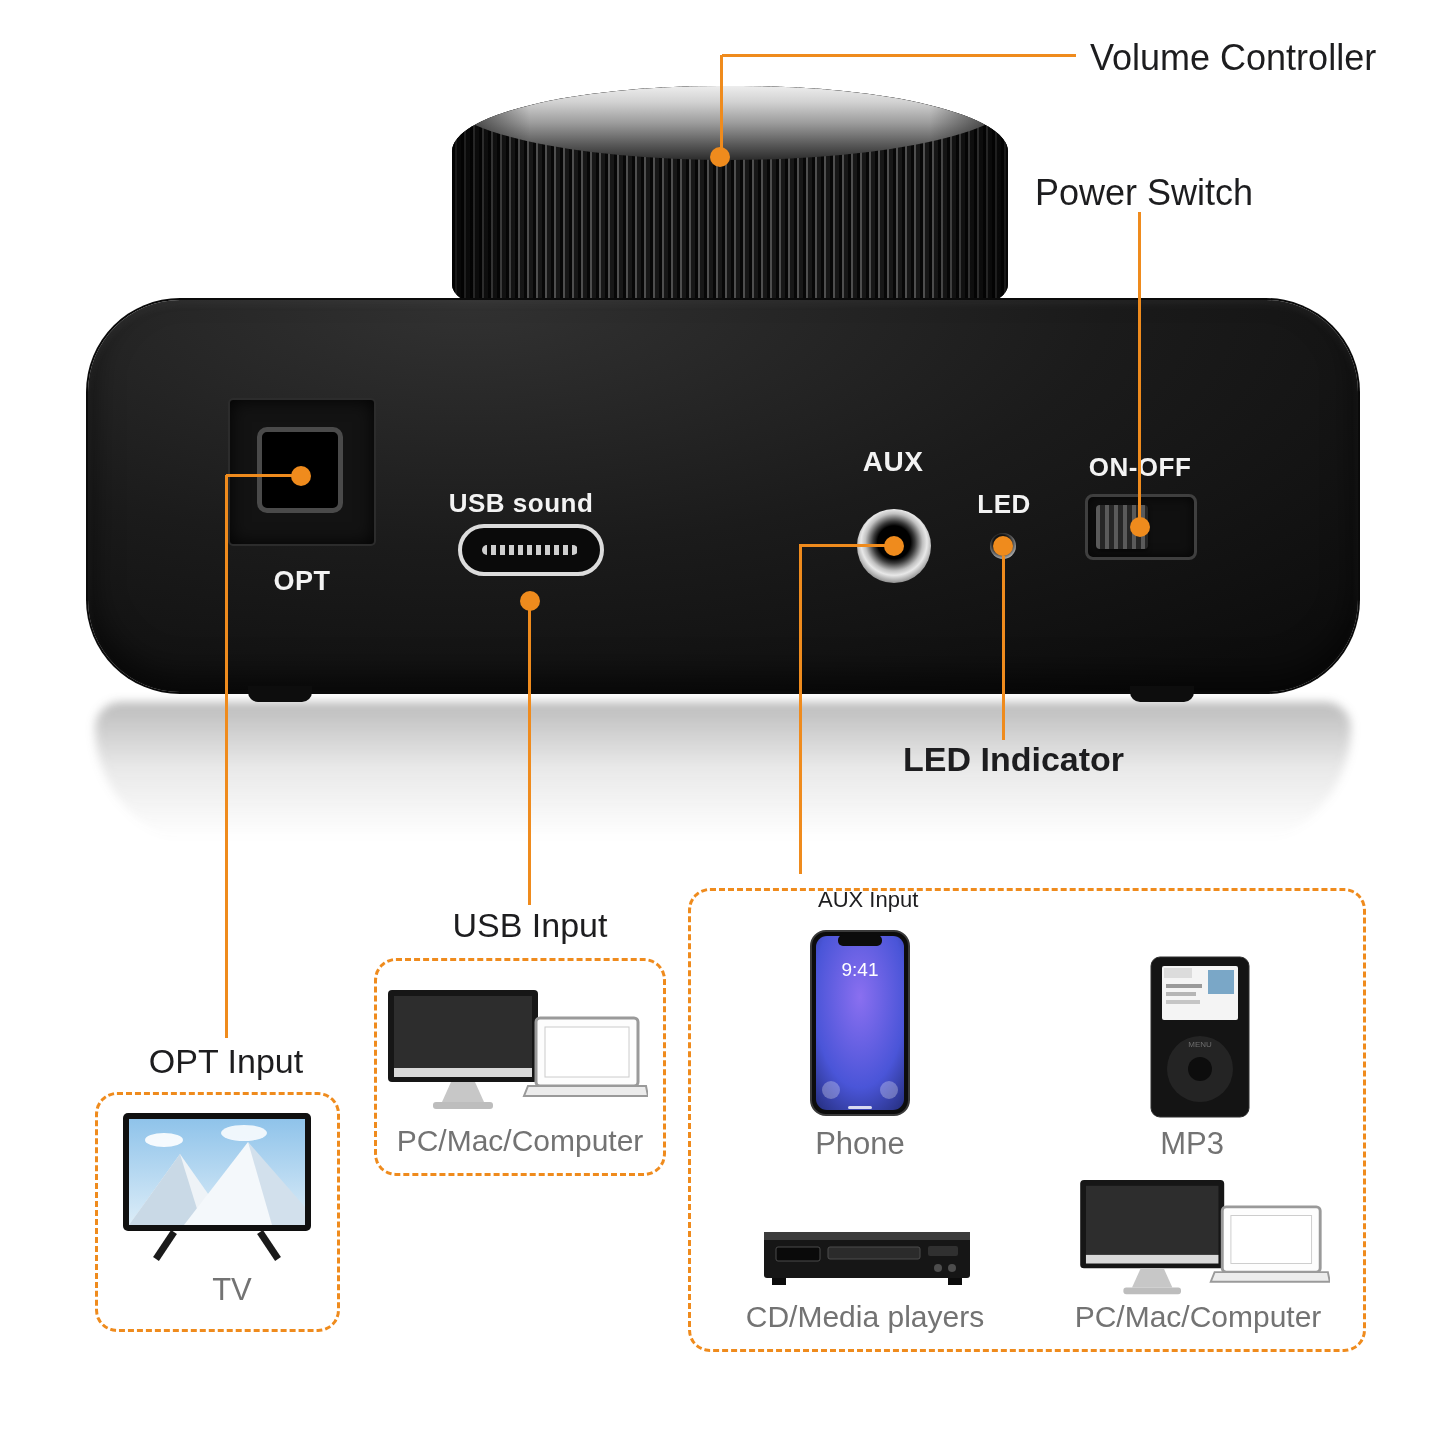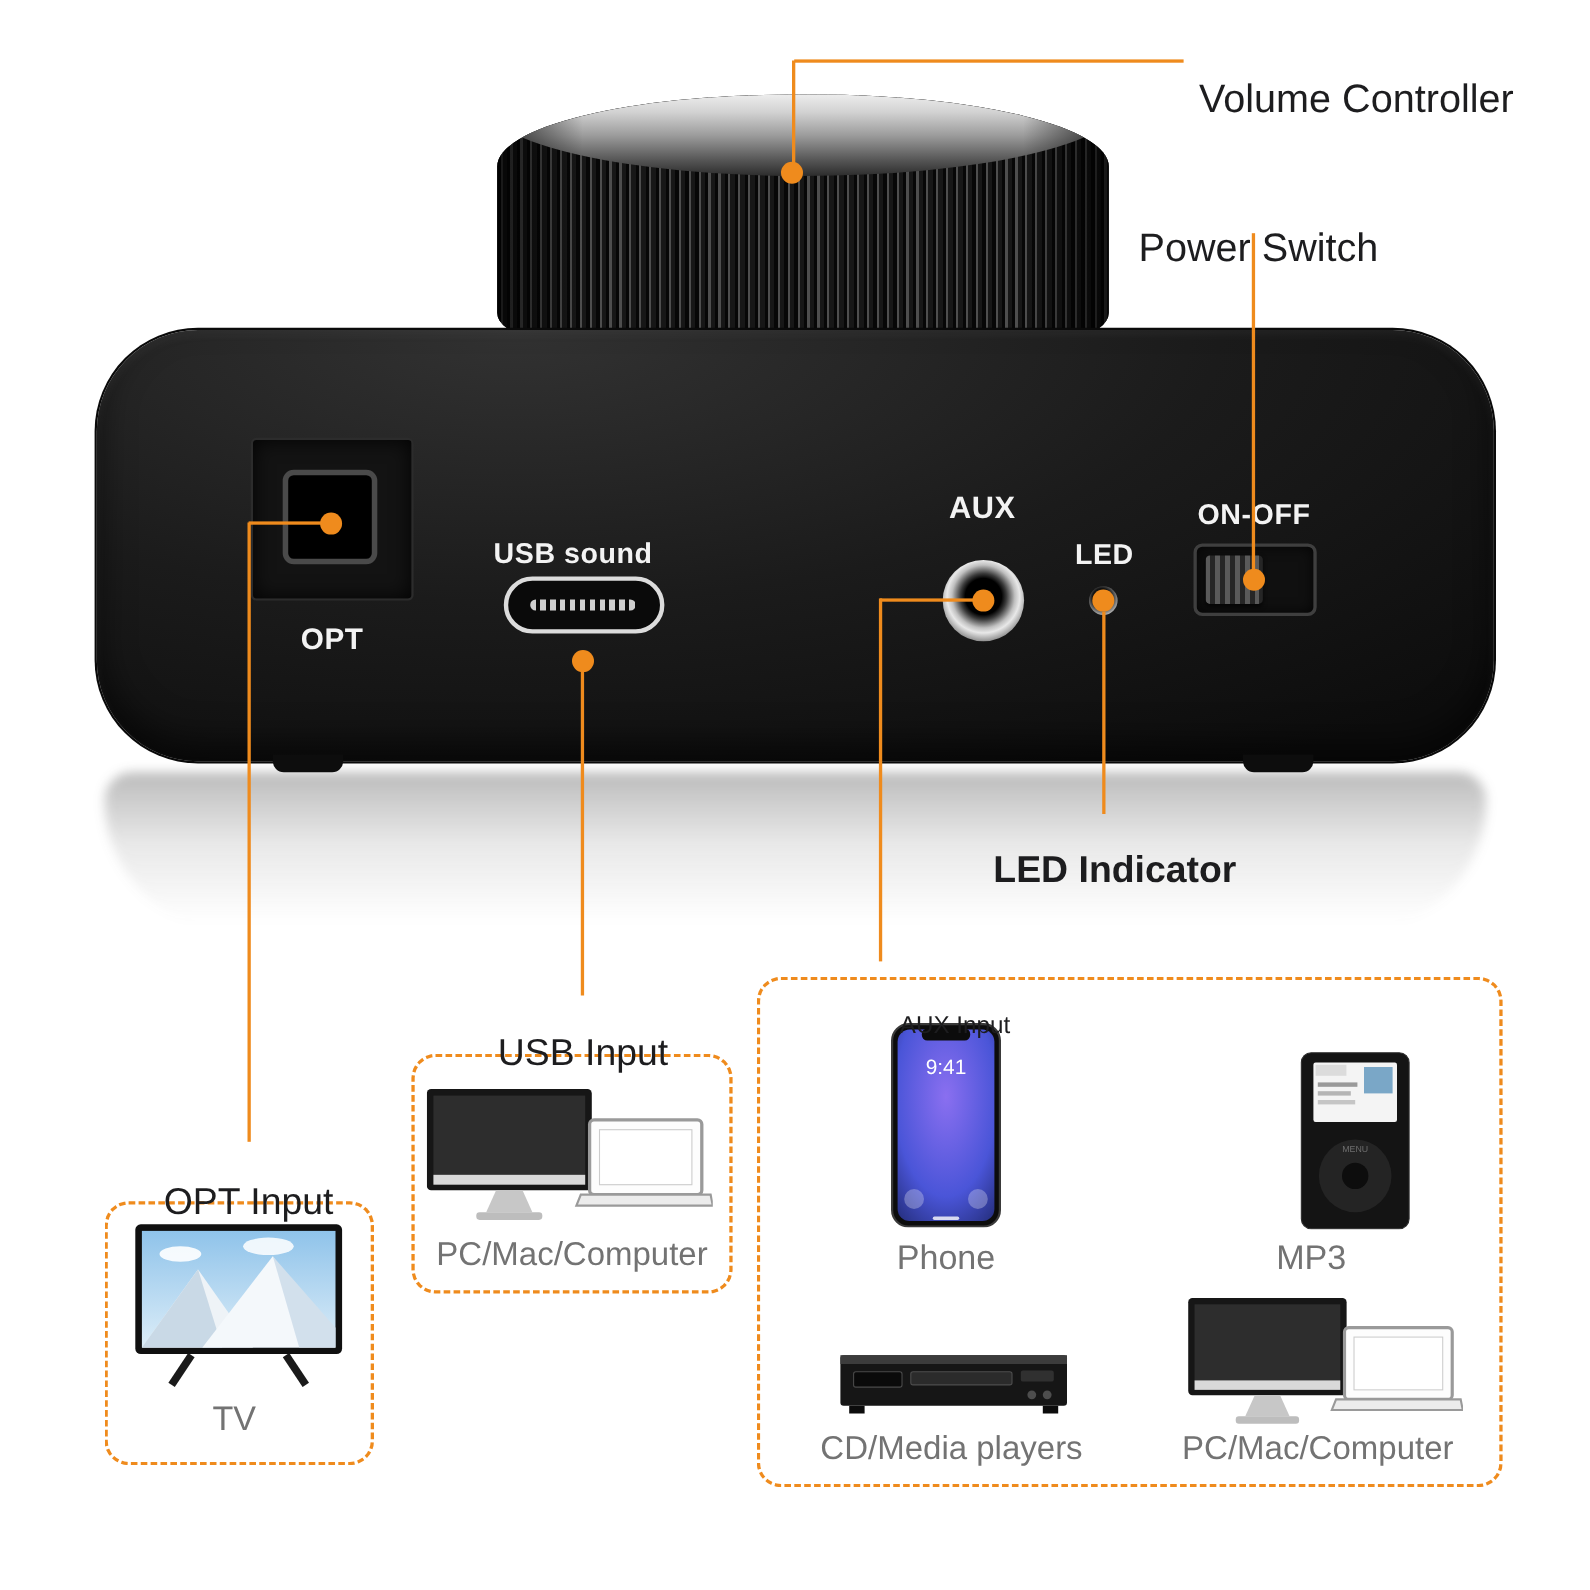--- a/index.html
+++ b/index.html
@@ -8,21 +8,21 @@
     position:relative; width:1445px; height:1445px; background:#ffffff;
     font-family:"Liberation Sans", sans-serif; overflow:hidden;
   }
   .abs { position:absolute; }
 
   
   .dot { position:absolute; width:20px; height:20px; border-radius:50%;
          background:var(--accent,#ef8b1d); z-index:30; }
   .hline { position:absolute; height:3px; background:var(--accent,#ef8b1d); z-index:25; }
   .vline { position:absolute; width:3px; background:var(--accent,#ef8b1d); z-index:25; }
-  .callout-label { position:absolute; color:#1d1d1f; font-size:35px; z-index:26; white-space:nowrap;margin-top:32px; }
+  .callout-label { position:absolute; color:#1d1d1f; font-size:35px; z-index:26; white-space:nowrap; }
   .src-label { position:absolute; color:#737373; font-size:30px; text-align:center; z-index:26; }
   .port-label { position:absolute; color:#f3f3f3; font-weight:bold; text-align:center;
                 letter-spacing:0.5px; z-index:12; }
   .dash-box { position:absolute; border:3px dashed var(--accent,#ef8b1d); border-radius:22px; z-index:5; }
 
   
   #knob { position:absolute; left:452px; top:86px; width:556px; height:218px; z-index:2;
           border-radius:48% 48% 30px 30px / 30% 30% 20px 20px; overflow:hidden; background:#0c0c0c; }
   #knob-knurl { position:absolute; inset:0;
           background:repeating-linear-gradient(90deg,#070707 0 3px,#4e4e4e 3px 5px,#171717 5px 9px); }
@@ -106,26 +106,26 @@
   #dot-led { left:993px; top:536px; }
   #cl-led-v { left:1002px; top:556px; height:184px; }
   #lbl-led { left:903px; top:740px; width:215px; text-align:center; font-size:34px;font-weight:bold; }
 
   
   #box-opt { left:95px;  top:1092px; width:245px; height:240px; }
   #box-usb { left:374px; top:958px;  width:292px; height:218px; }
   #box-aux { left:688px; top:888px;  width:678px; height:464px; }
 
   #tv-wrap    { left:122px;  top:1112px; z-index:6; }
-  #lbl-tv     { left:118px;  top:1272px; width:190px; font-size:31px; }
+  #lbl-tv     { left:137px;  top:1272px; width:190px; font-size:31px; }
   #pc1-wrap   { left:388px;  top:990px;  z-index:6; }
   #lbl-pc1    { left:374px;  top:1124px; width:292px; font-size:30px; }
   #phone-wrap { left:810px;  top:930px;  z-index:6; }
   #lbl-phone  { left:790px;  top:1126px; width:140px; font-size:31px; }
-  #mp3-wrap   { left:1142px; top:956px;  z-index:6;padding-left:40px; }
+  #mp3-wrap   { left:1110px; top:956px;  z-index:6;padding-left:40px; }
   #lbl-mp3    { left:1142px; top:1126px; width:100px; font-size:31px; }
   #cd-wrap    { left:762px;  top:1222px; z-index:6; }
   #lbl-cd     { left:740px;  top:1300px; width:250px; font-size:30px; }
   #pc2-wrap   { left:1080px; top:1180px; z-index:6; }
   #lbl-pc2    { left:1058px; top:1300px; width:280px; font-size:30px; }
 </style>
 </head>
 <body>
 
 <div id="stage">

